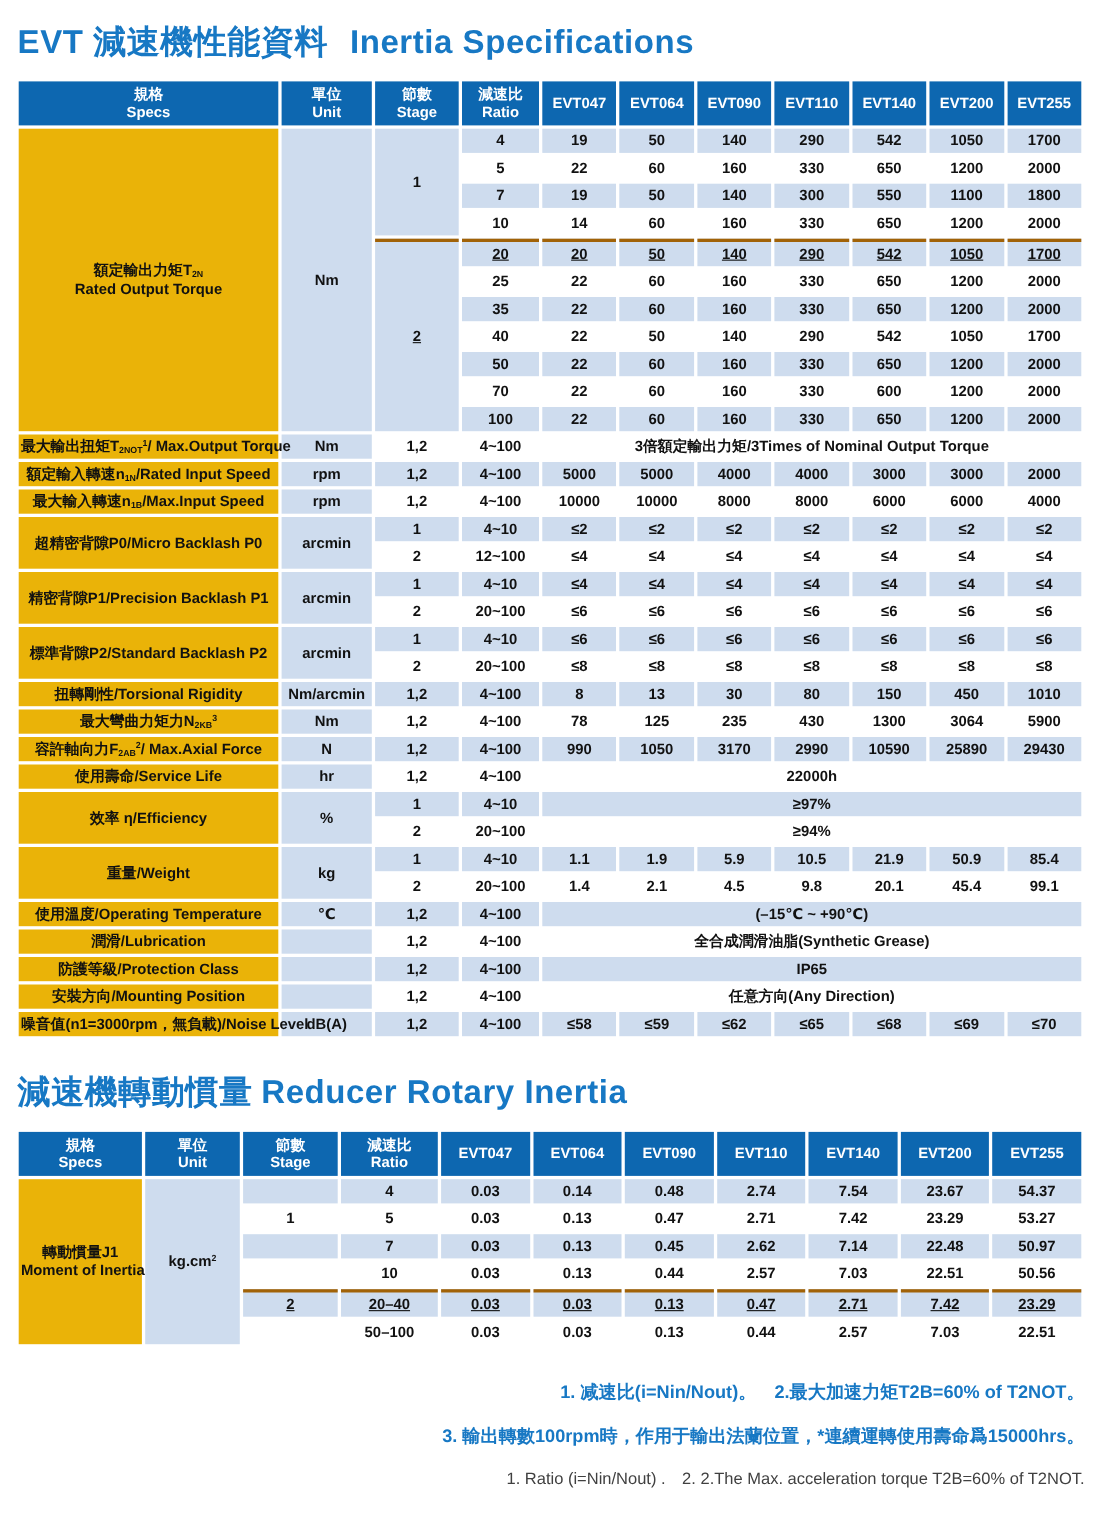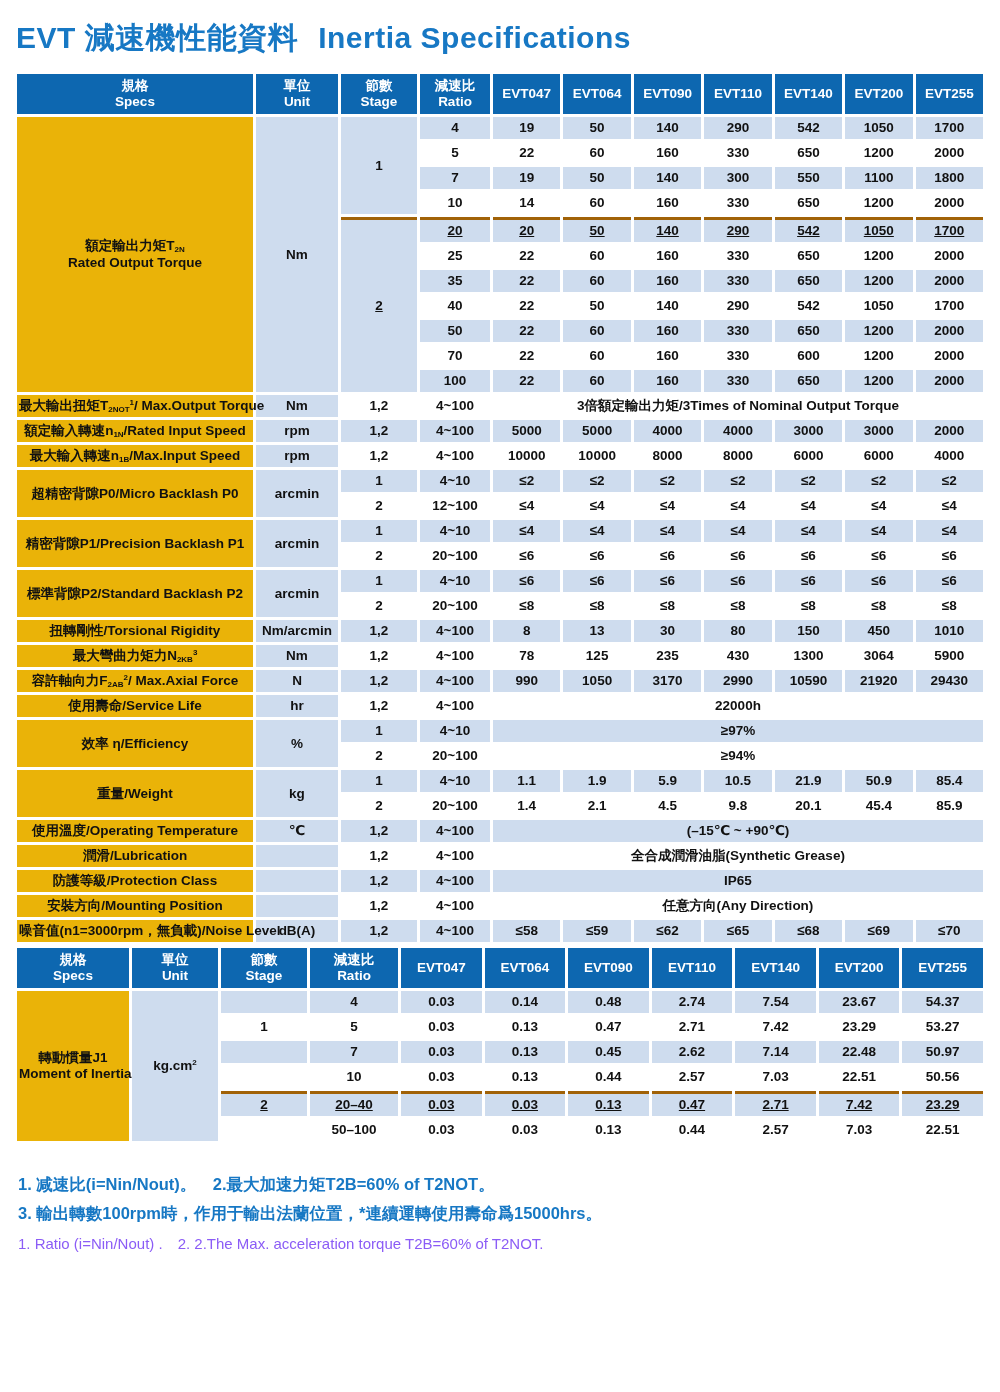--- a/index.html
+++ b/index.html
@@ -55,23 +55,23 @@
     font-size:11.5px;
     padding-left:8px;
     white-space:nowrap;
     line-height:1.6;
   }
   td.bt { border-top:3px solid #a16207;text-decoration:underline; }
   td sub { font-size:8px; vertical-align:-2px; letter-spacing:0; }
   td sup { font-size:8px; vertical-align:5px; }
 
   .footnotes { margin-top:30px; margin-left:4px; }
-  .fn { margin:7px 0; }
+  .fn { margin:18px 0;text-align:right; }
   .fn-zh { color:#1778c4; font-weight:bold; font-size:16.5px; }
-  .fn-en { color:#8b5cf6; font-size:15px; margin-top:10px; }
+  .fn-en { color:#404040; font-size:15px; margin-top:10px; }
   .fn-en:first-of-type { margin-top:22px; }
 </style>
 </head>
 <body>
 
 <div class="page">
 
   <h1 class="doc-title"><span class="title-zh">EVT 減速機性能資料</span><span class="title-en">Inertia Specifications</span></h1>
 
   <table class="spec-table" id="t1">
@@ -352,21 +352,21 @@
         <tr>
           <td class="lab">容許軸向力F<sub>2AB</sub><sup>2</sup>/ Max.Axial Force</td>
           <td class="fix">N</td>
           <td class="alt">1,2</td>
           <td class="alt">4~100</td>
           <td class="alt">990</td>
           <td class="alt">1050</td>
           <td class="alt">3170</td>
           <td class="alt">2990</td>
           <td class="alt">10590</td>
-          <td class="alt">21920</td>
+          <td class="alt">25890</td>
           <td class="alt">29430</td>
         </tr>
         <tr>
           <td class="lab">使用壽命/Service Life</td>
           <td class="fix">hr</td>
           <td class="wht">1,2</td>
           <td class="wht">4~100</td>
           <td colspan="7" class="wht">22000h</td>
         </tr>
         <tr>
@@ -396,21 +396,21 @@
         </tr>
         <tr>
           <td class="wht">2</td>
           <td class="wht">20~100</td>
           <td class="wht">1.4</td>
           <td class="wht">2.1</td>
           <td class="wht">4.5</td>
           <td class="wht">9.8</td>
           <td class="wht">20.1</td>
           <td class="wht">45.4</td>
-          <td class="wht">85.9</td>
+          <td class="wht">99.1</td>
         </tr>
         <tr>
           <td class="lab">使用溫度/Operating Temperature</td>
           <td class="fix">℃</td>
           <td class="alt">1,2</td>
           <td class="alt">4~100</td>
           <td colspan="7" class="alt">(–15℃ ~ +90℃)</td>
         </tr>
         <tr>
           <td class="lab">潤滑/Lubrication</td>
@@ -442,20 +442,21 @@
           <td class="alt">≤59</td>
           <td class="alt">≤62</td>
           <td class="alt">≤65</td>
           <td class="alt">≤68</td>
           <td class="alt">≤69</td>
           <td class="alt">≤70</td>
         </tr>
       </tbody>
     </table>
 
+  <h2 class="doc-title"><span class="title-zh">減速機轉動慣量</span><span class="title-en">Reducer Rotary Inertia</span></h2>
 
   <table class="spec-table" id="t2">
       <colgroup>
         <col style="width: 112px;">
         <col style="width: 86px;">
         <col style="width: 86px;">
         <col style="width: 88px;">
         <col>
         <col>
         <col>

